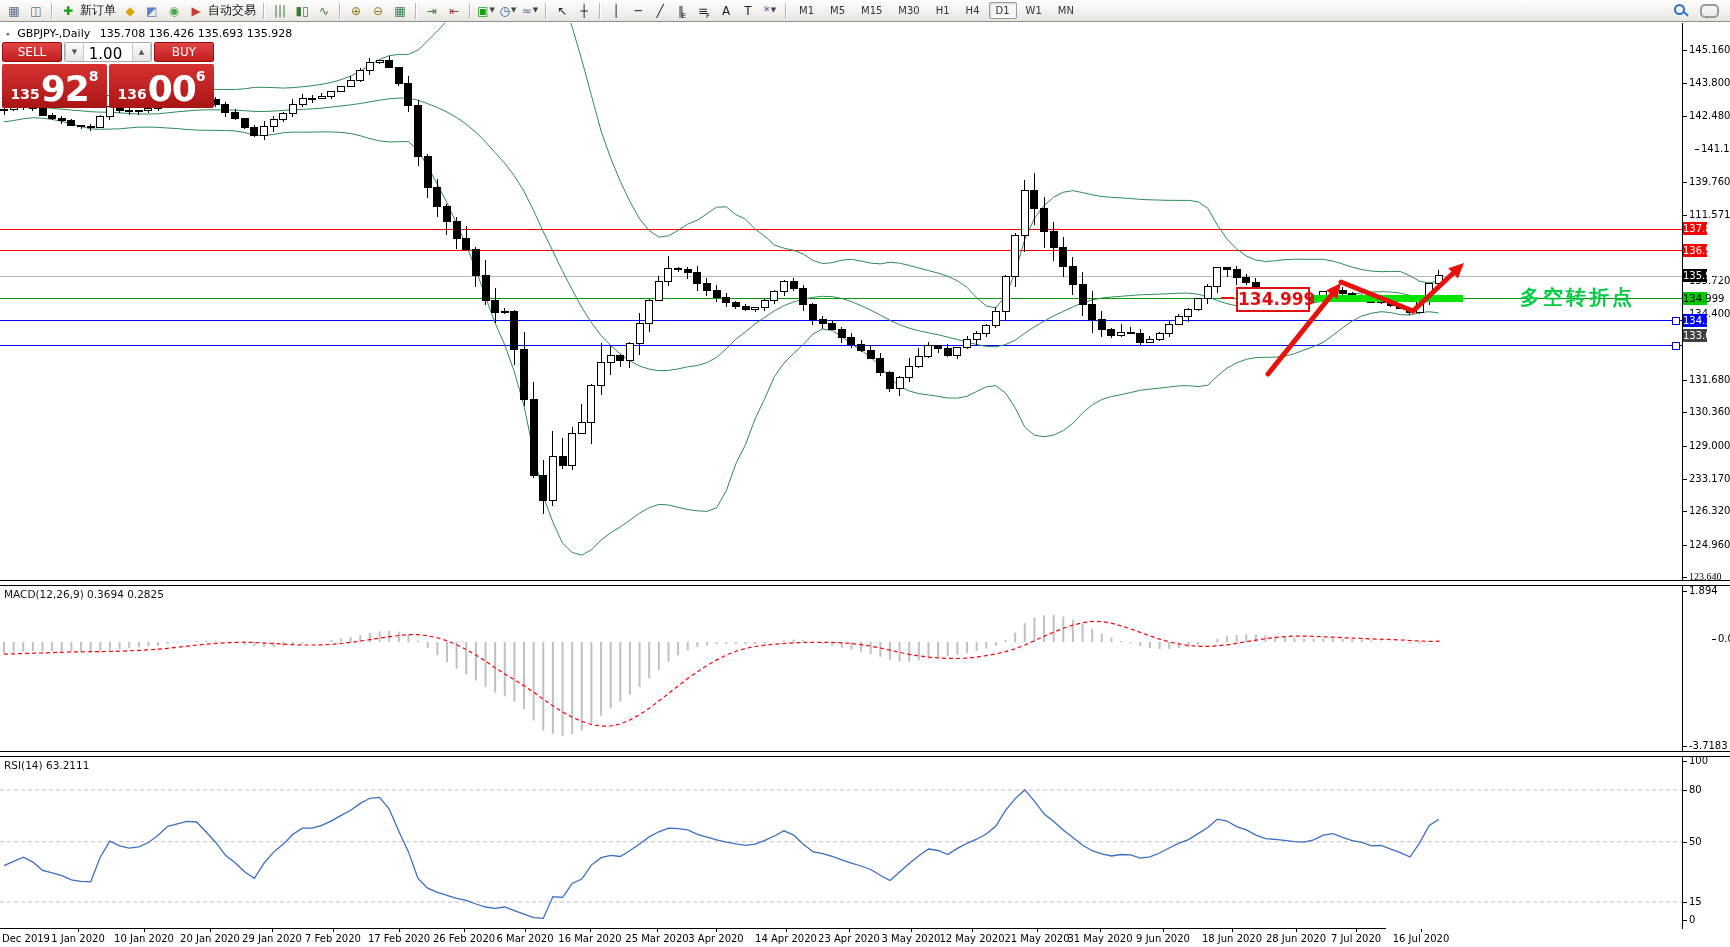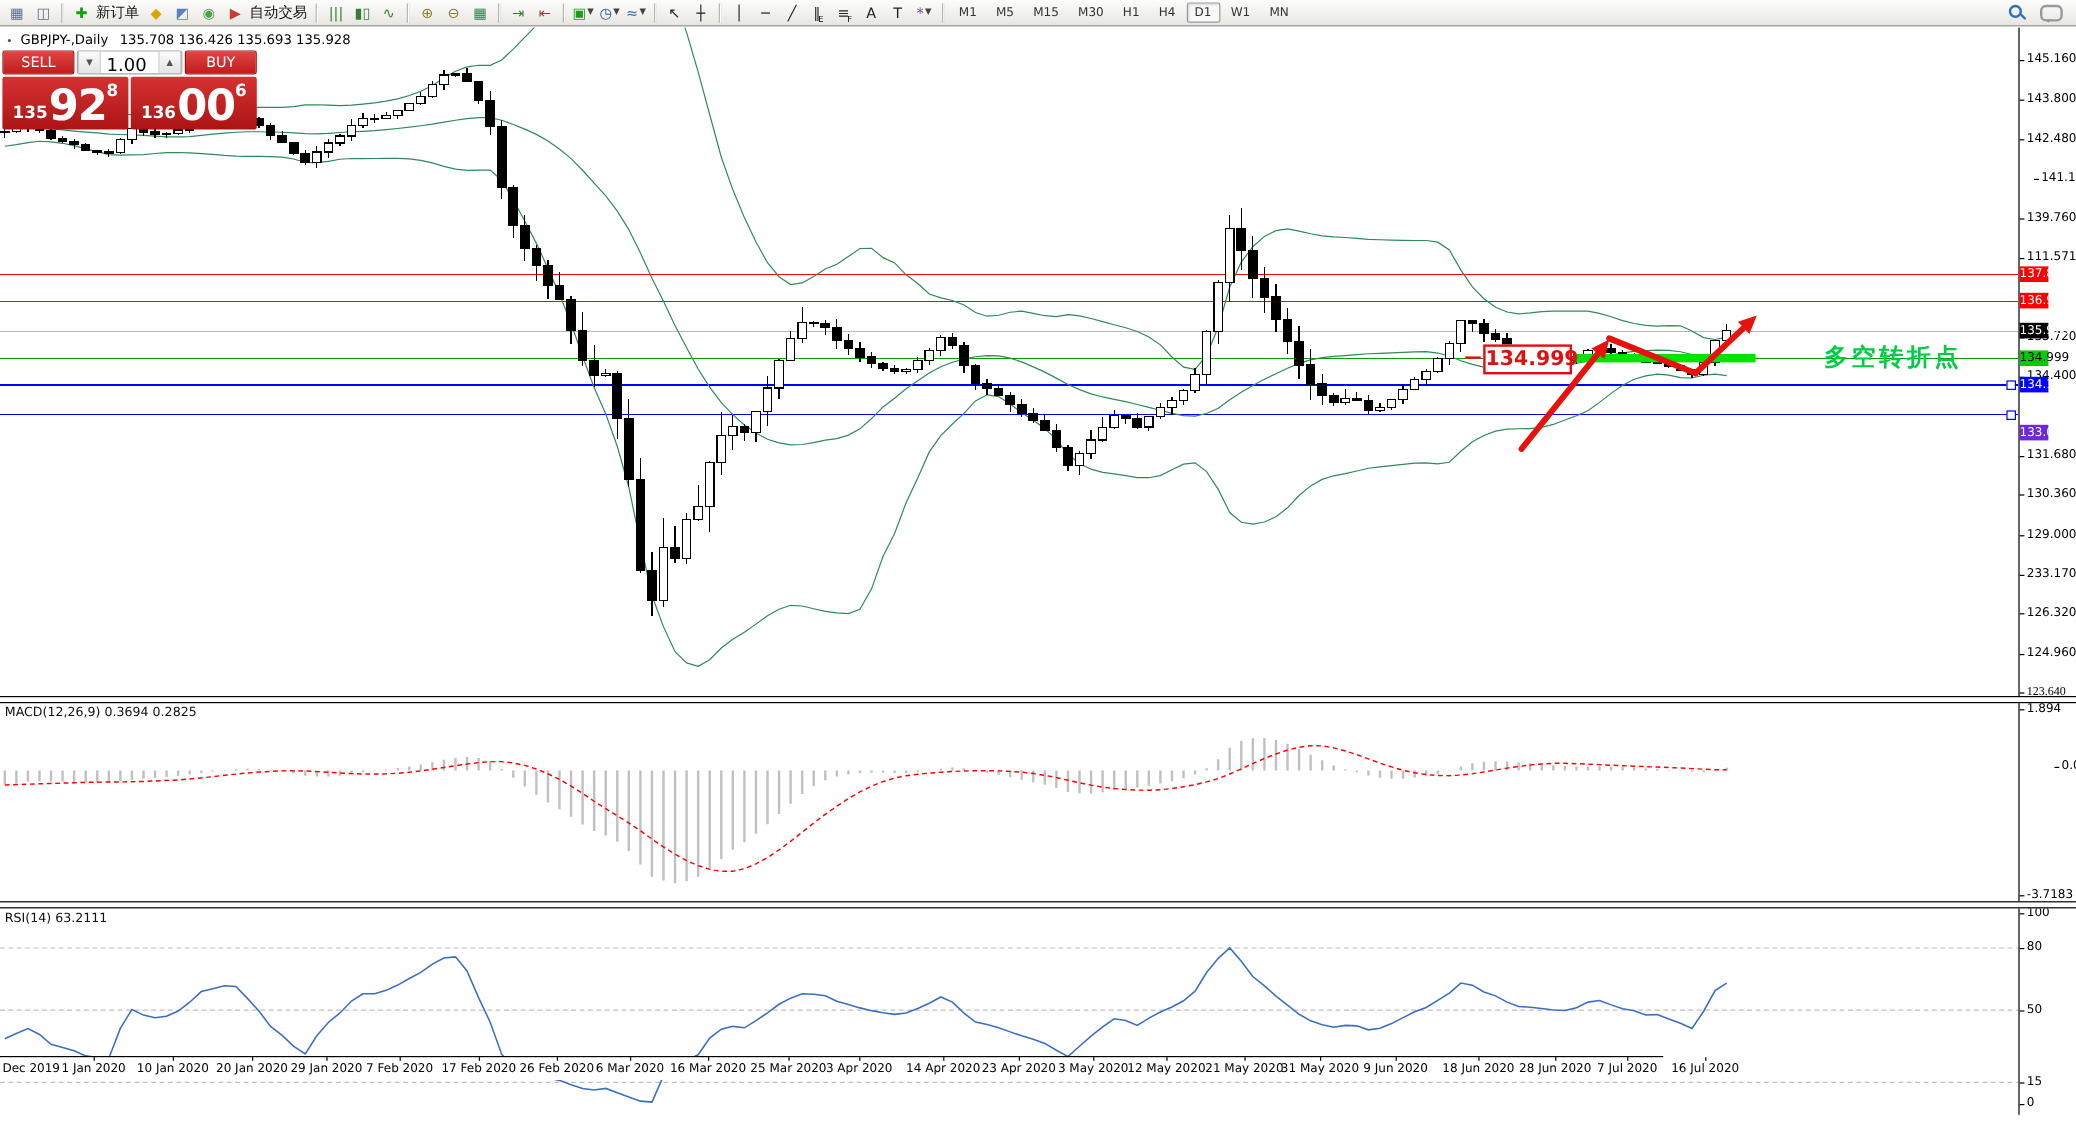--- a/index.html
+++ b/index.html
@@ -32,21 +32,21 @@
   .paxis{position:absolute;left:1682px;top:23px;width:48px;height:906px;background:#fff;
     border-left:1px solid #000;z-index:2;box-sizing:border-box}
   .ptick{position:absolute;left:1689px;font-size:10px;z-index:2;white-space:nowrap}
   .ptick::before{content:"";position:absolute;left:-6px;top:6px;width:4px;height:1px;background:#000}
   .plabel{position:absolute;left:1683px;width:24px;height:13px;font-size:10px;text-align:center;
     line-height:13px;z-index:3;white-space:nowrap}
   .lhandle{position:absolute;width:6px;height:6px;background:#fff;border:1px solid #0000ff;z-index:3}
   .wsep{position:absolute;left:0;width:1730px;height:4px;background:#fff;
     border-top:1px solid #000;border-bottom:1px solid #000;z-index:4;box-sizing:content-box}
   .wlabel{position:absolute;left:4px;font-size:10.5px;color:#111;z-index:3;white-space:nowrap}
-  .daxis{position:absolute;top:880px;left:0;width:1386px;height:19px;background:#fff;
+  .daxis{position:absolute;top:928px;left:0;width:1386px;height:19px;background:#fff;
     border-top:1px solid #000;z-index:4}
   .dlabel{position:absolute;top:4px;font-size:10px;transform:translateX(-50%);white-space:nowrap}
   .dlabel.clip{transform:none}
   .dtick{position:absolute;top:0;width:1px;height:3px;background:#000}
   
   .tpanel{position:absolute;top:42px;left:2px;width:212px;z-index:6}
   .tp-row1{display:flex;height:20px;gap:2px}
   .btn-sell,.btn-buy{width:60px;background:linear-gradient(#e14444,#c11d1d);color:#fff;font-size:12px;
     display:flex;align-items:center;justify-content:center;border:1px solid #9d0f0f;border-radius:2px;box-sizing:border-box}
   .vol-box{flex:1;display:flex;border:1px solid #a9a9a9;background:#fff;border-radius:2px;overflow:hidden}
@@ -795,15 +795,15 @@
     <div class="ptick" style="top: 784px;">80</div>
     <div class="ptick" style="top: 836px;">50</div>
     <div class="ptick" style="top: 896px;">15</div>
     <div class="ptick" style="top: 914px;">0</div>
     <div class="plabel" style="top: 222.046px; background: rgb(255, 0, 0); color: rgb(255, 255, 255);">137.849</div>
     <div class="plabel" style="top: 243.989px; background: rgb(255, 0, 0); color: rgb(255, 255, 255);">136.953</div>
     <div class="plabel" style="top: 269.092px; background: rgb(0, 0, 0); color: rgb(255, 255, 255);">135.928</div>
     <div class="plabel" style="top: 291.843px; background: rgb(0, 204, 0); color: rgb(0, 0, 0);">134.999</div>
     <div class="plabel" style="top: 313.761px; background: rgb(0, 0, 255); color: rgb(255, 255, 255);">134.104</div>
     <div class="lhandle" style="left: 1672px; top: 316.761px;"></div>
-    <div class="plabel" style="top: 354px; background: #6d28d9; color: rgb(255, 255, 255);">133.086</div>
+    <div class="plabel" style="top: 329px; background: #404040; color: rgb(255, 255, 255);">133.086</div>
     <div class="lhandle" style="left: 1672px; top: 341.692px;"></div>
   </div>
 
 </body></html>

